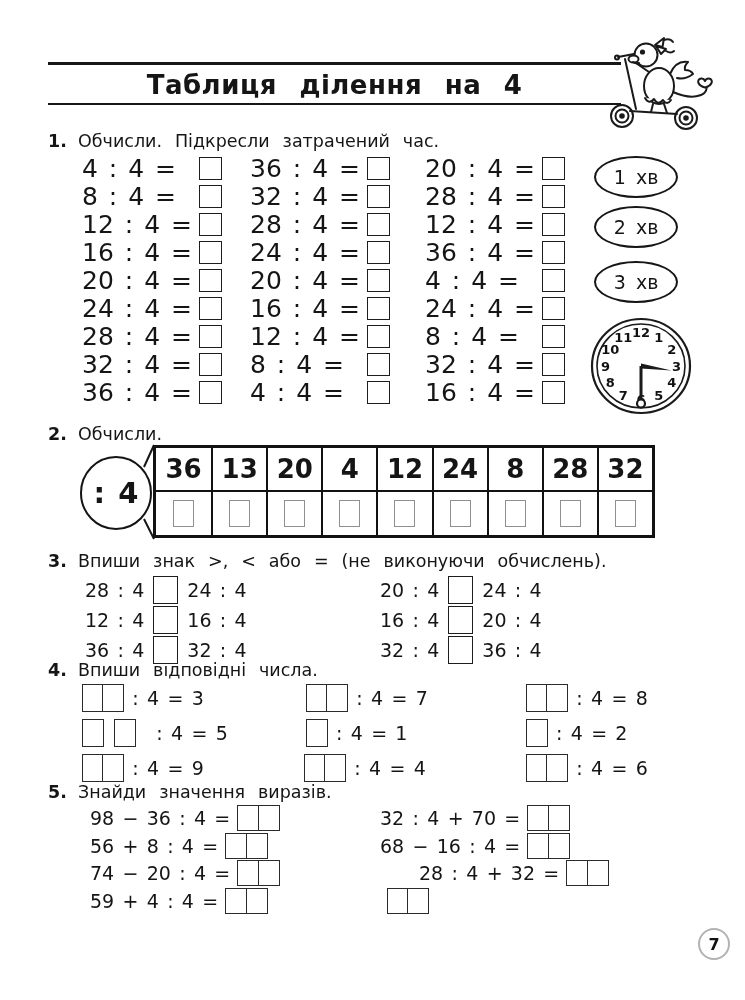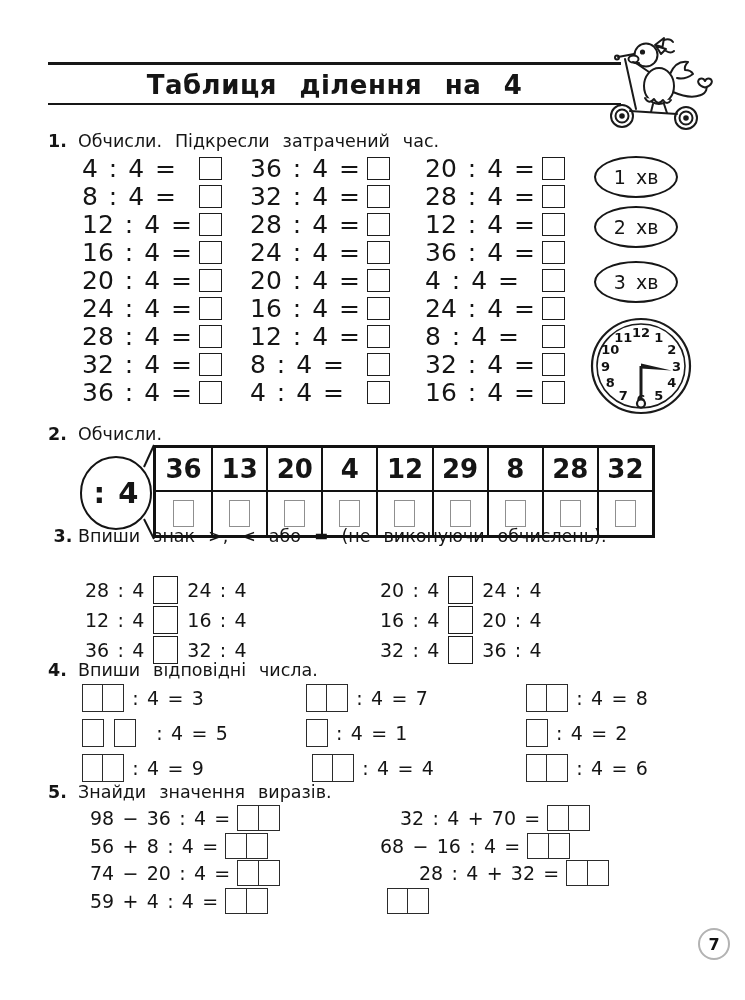--- a/index.html
+++ b/index.html
@@ -273,21 +273,21 @@
     <line x1="68" y1="26" x2="78" y2="4"></line>
     <line x1="68" y1="78" x2="78" y2="98"></line>
   </svg>
   <div class="t2op">: 4</div>
   <div class="t2table">
       <div class="t2cell hdr">36</div>
       <div class="t2cell hdr">13</div>
       <div class="t2cell hdr">20</div>
       <div class="t2cell hdr">4</div>
       <div class="t2cell hdr">12</div>
-      <div class="t2cell hdr">29</div>
+      <div class="t2cell hdr">24</div>
       <div class="t2cell hdr">8</div>
       <div class="t2cell hdr">28</div>
       <div class="t2cell hdr">32</div>
       <div class="t2cell">
         <span class="bx2"></span>
       </div>
       <div class="t2cell">
         <span class="bx2"></span>
       </div>
       <div class="t2cell">
@@ -306,21 +306,21 @@
         <span class="bx2"></span>
       </div>
       <div class="t2cell">
         <span class="bx2"></span>
       </div>
       <div class="t2cell">
         <span class="bx2"></span>
       </div>
     </div>
 
-  <div class="thead" style="top:526px;text-align:center;">
+  <div class="thead" style="top:551px;">
     <b>3.</b><span>Впиши знак &gt;, &lt; або = (не виконуючи обчислень).</span>
   </div>
 
   <div class="thead" style="top:660px;">
     <b>4.</b><span>Впиши відповідні числа.</span>
   </div>
 
   <div class="thead" style="top:782px;">
     <b>5.</b><span>Знайди значення виразів.</span>
   </div>
@@ -376,21 +376,21 @@
     </div>
     <div class="t4row" style="left: 306px; top: 684px;">
       <span class="b4"></span>
       <span class="b4"></span>
       <span class="eq">: 4 = 7</span>
     </div>
     <div class="t4row" style="left: 306px; top: 719px;">
       <span class="b4"></span>
       <span class="eq">: 4 = 1</span>
     </div>
-    <div class="t4row" style="left: 312px; top: 754px;">
+    <div class="t4row" style="left: 304px; top: 754px;">
       <span class="b4"></span>
       <span class="b4"></span>
       <span class="eq">: 4 = 4</span>
     </div>
     <div class="t4row" style="left: 526px; top: 684px;">
       <span class="b4"></span>
       <span class="b4"></span>
       <span class="eq">: 4 = 8</span>
     </div>
     <div class="t4row" style="left: 526px; top: 719px;">
@@ -423,21 +423,21 @@
         <span class="b5"></span>
       </span>
     </div>
     <div class="t5row" style="left: 90px; top: 887.5px;">
       <span>59 + 4 : 4 =</span>
       <span class="bxs">
         <span class="b5"></span>
         <span class="b5"></span>
       </span>
     </div>
-    <div class="t5row" style="left: 380px; top: 805px; margin-left: 20px;">
+    <div class="t5row" style="left: 380px; top: 805px;">
       <span>32 : 4 + 70 =</span>
       <span class="bxs">
         <span class="b5"></span>
         <span class="b5"></span>
       </span>
     </div>
     <div class="t5row" style="left: 380px; top: 832.5px;">
       <span>68 − 16 : 4 =</span>
       <span class="bxs">
         <span class="b5"></span>

